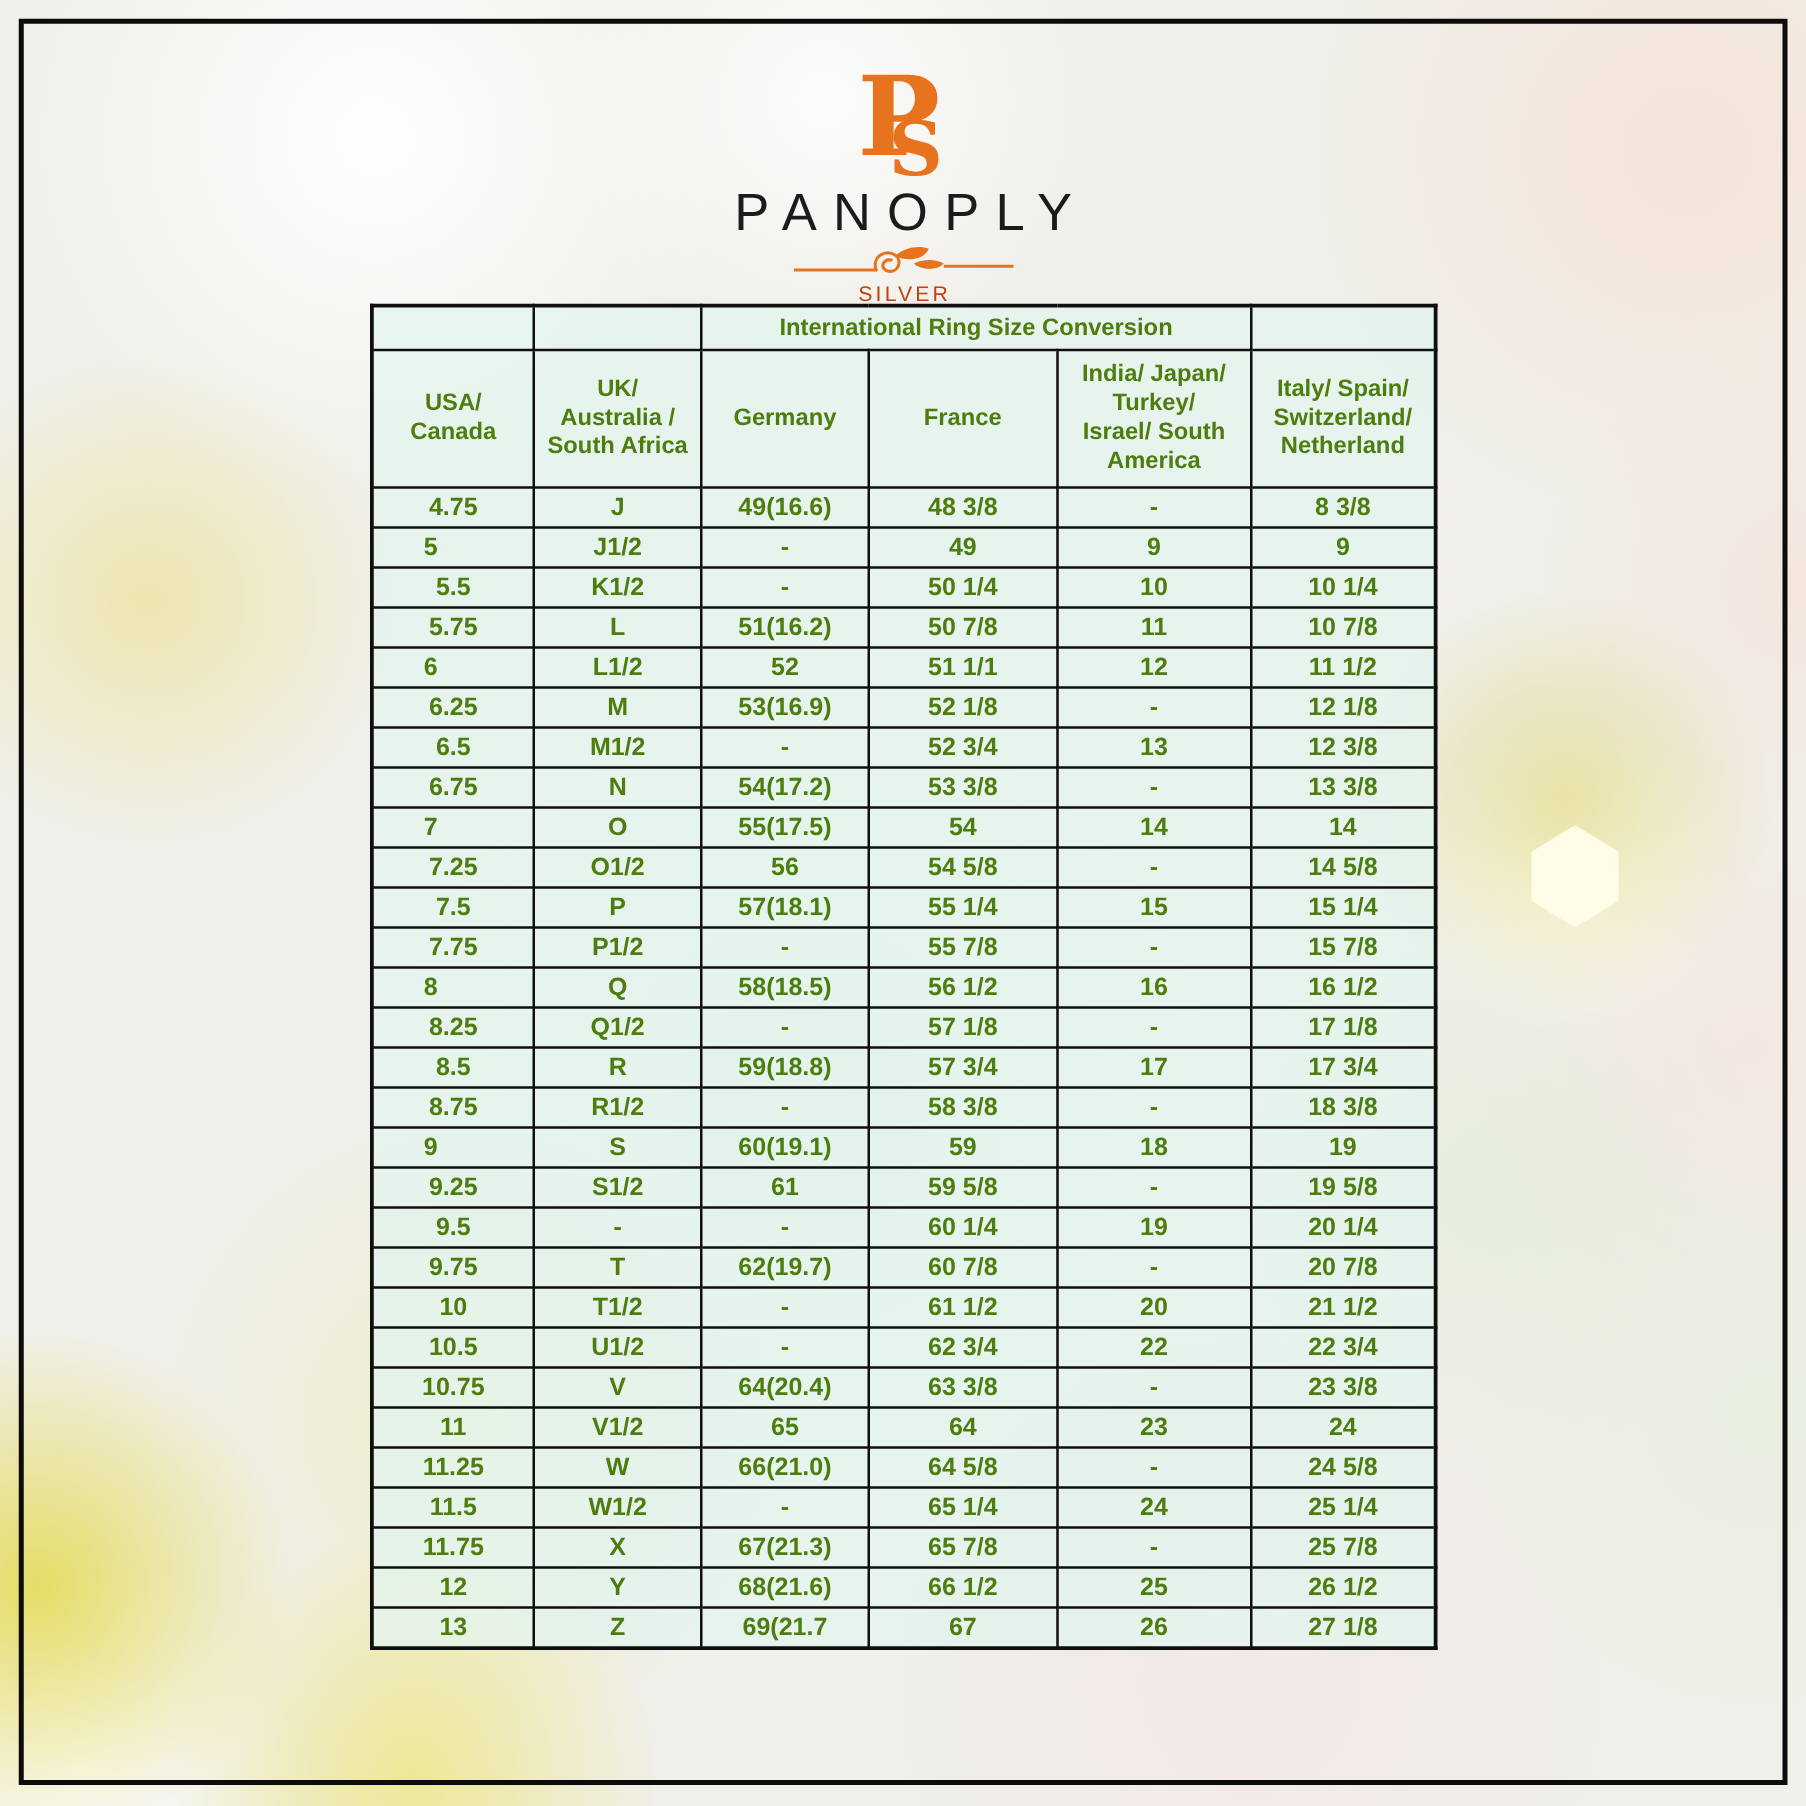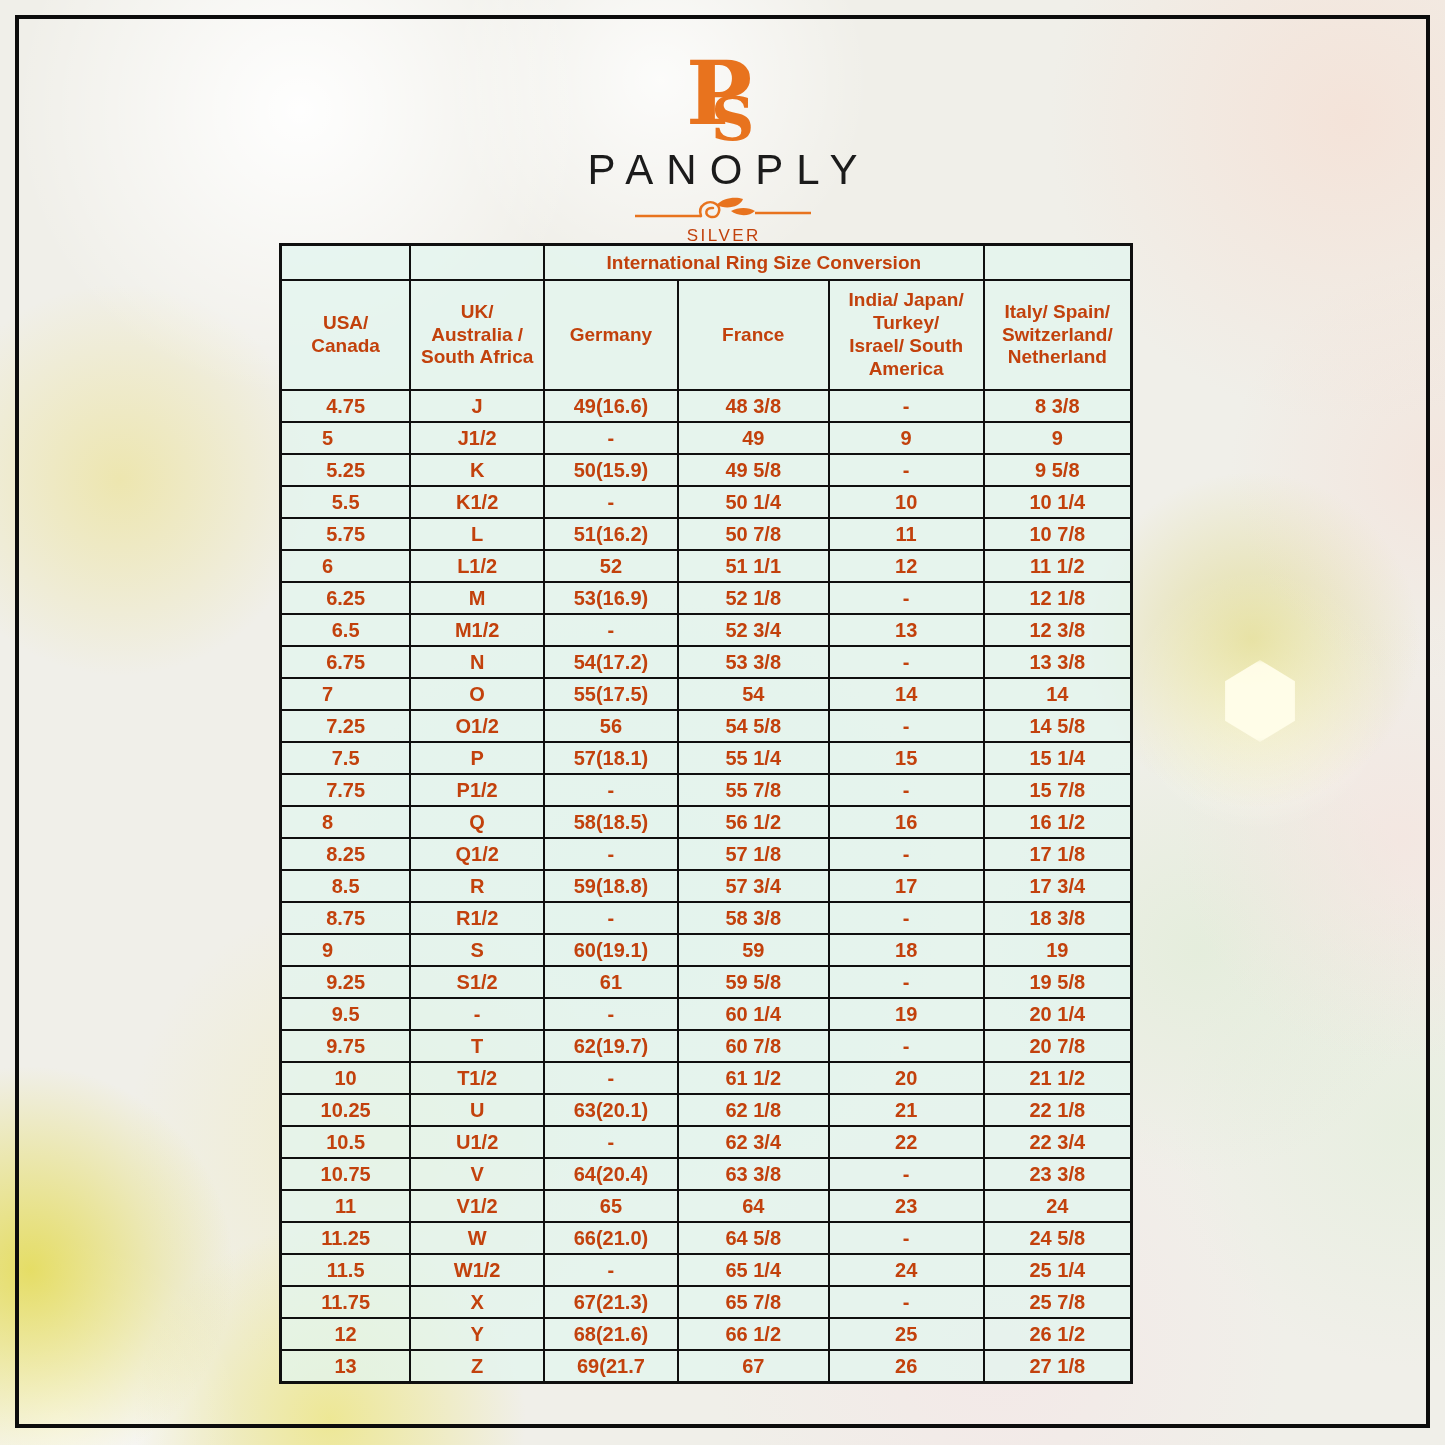--- a/index.html
+++ b/index.html
@@ -42,24 +42,24 @@
     margin:4px 0 0 0;font-size:42px;font-weight:400;color:#1b1b1b;
     letter-spacing:13px;text-indent:13px;font-family:"Liberation Sans",sans-serif;
   }
   .divider{margin-top:2px;height:30px;}
   .subtitle{
     margin-top:0;font-size:17px;font-weight:400;color:#c2410c;
     letter-spacing:2.5px;text-indent:2.5px;
   }
   
   table.ring-table{
-    position:absolute;left:279px;top:243px;width:854px;
+    position:absolute;left:296px;top:243px;width:854px;
     border-collapse:collapse;table-layout:fixed;
     border:3px solid #0f0f0f;
-    color:#c2410c;font-weight:700;
+    color:#4d7c0f;font-weight:700;
   }
   .ring-table th,.ring-table td{
     border:2px solid #0f0f0f;
     background:rgba(227,245,238,.78);
     text-align:center;vertical-align:middle;
     padding:0;overflow:hidden;
   }
   .title-row td{height:33px;font-size:19px;font-weight:700;}
   .header-row th{height:108px;font-size:19px;line-height:1.2;white-space:pre-line;font-weight:700;}
   .ring-table tbody td{height:30px;font-size:20px;line-height:1;}
@@ -135,28 +135,20 @@
       </tr>
       <tr>
         <td class="indent-left">5</td>
         <td>J1/2</td>
         <td>-</td>
         <td>49</td>
         <td>9</td>
         <td>9</td>
       </tr>
       <tr>
-        <td>5.25</td>
-        <td>K</td>
-        <td>50(15.9)</td>
-        <td>49 5/8</td>
-        <td>-</td>
-        <td>9 5/8</td>
-      </tr>
-      <tr>
         <td>5.5</td>
         <td>K1/2</td>
         <td>-</td>
         <td>50 1/4</td>
         <td>10</td>
         <td>10 1/4</td>
       </tr>
       <tr>
         <td>5.75</td>
         <td>L</td>
@@ -295,28 +287,20 @@
       </tr>
       <tr>
         <td>10</td>
         <td>T1/2</td>
         <td>-</td>
         <td>61 1/2</td>
         <td>20</td>
         <td>21 1/2</td>
       </tr>
       <tr>
-        <td>10.25</td>
-        <td>U</td>
-        <td>63(20.1)</td>
-        <td>62 1/8</td>
-        <td>21</td>
-        <td>22 1/8</td>
-      </tr>
-      <tr>
         <td>10.5</td>
         <td>U1/2</td>
         <td>-</td>
         <td>62 3/4</td>
         <td>22</td>
         <td>22 3/4</td>
       </tr>
       <tr>
         <td>10.75</td>
         <td>V</td>

